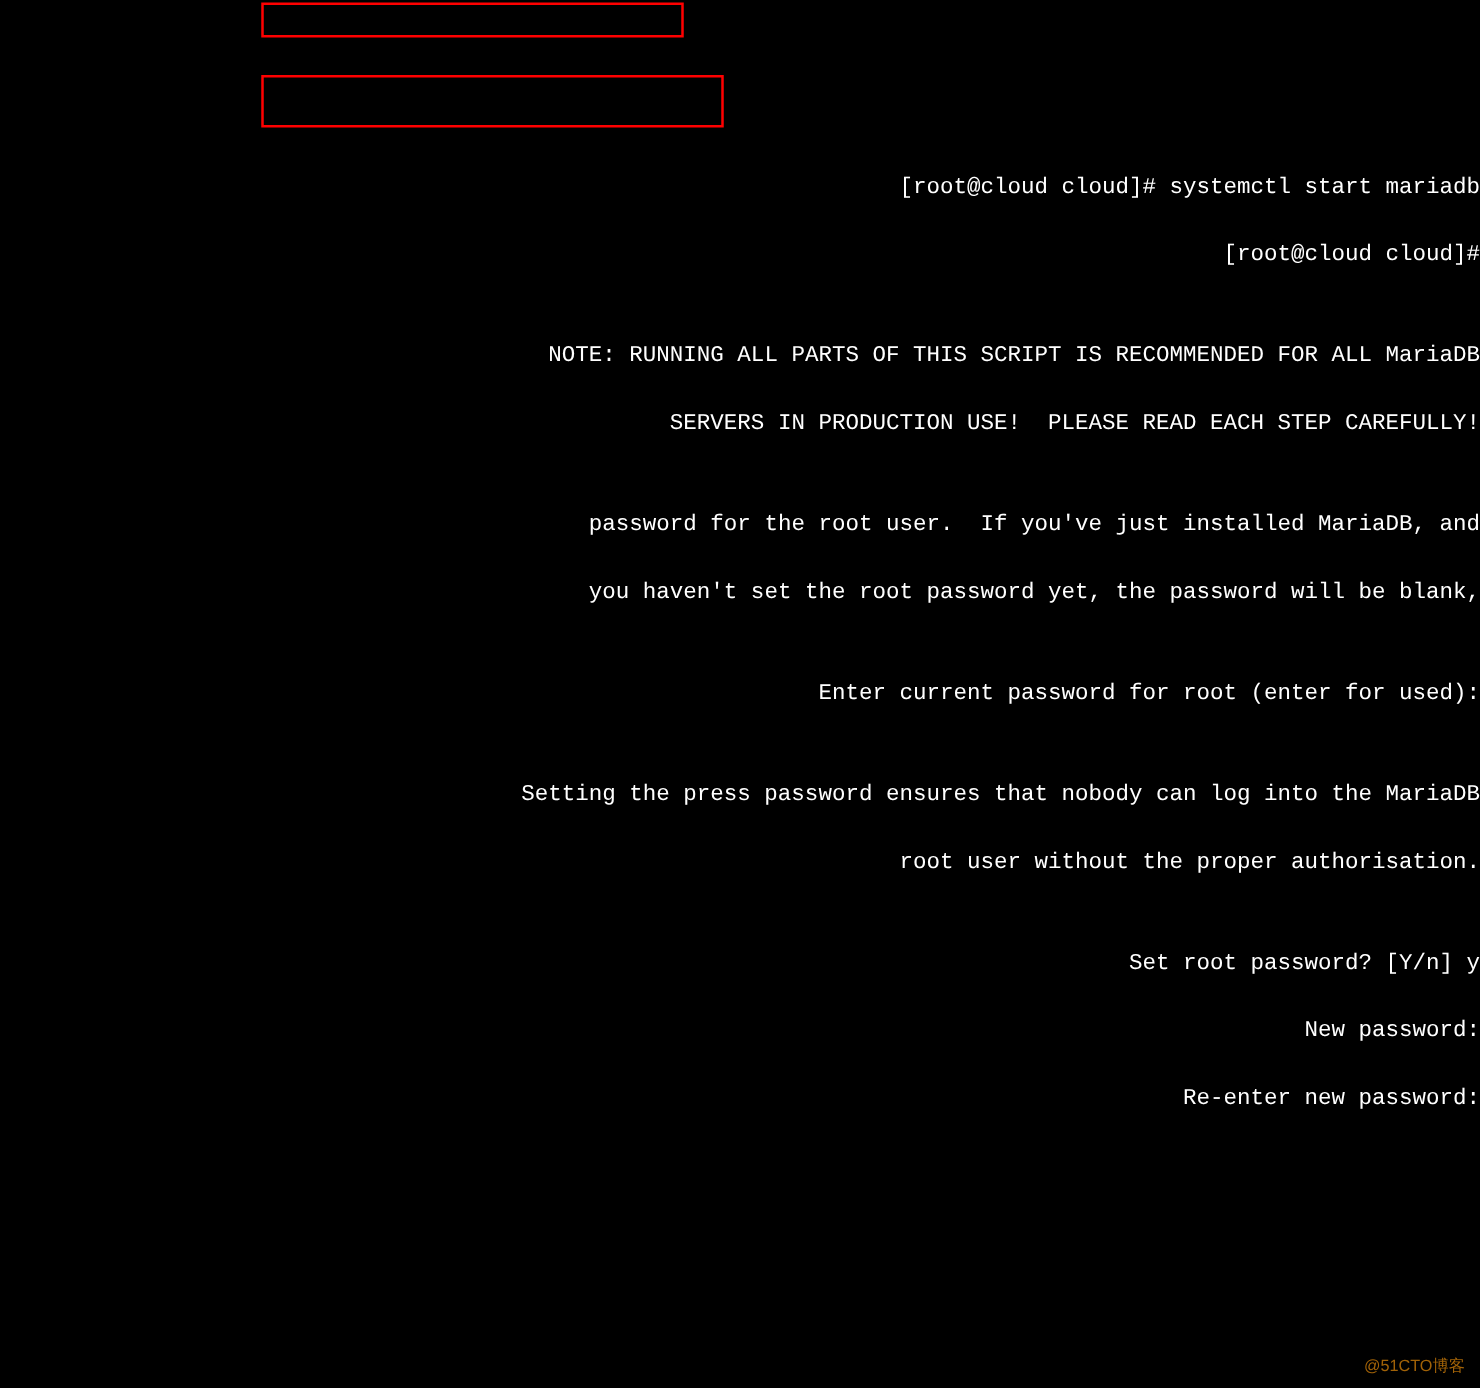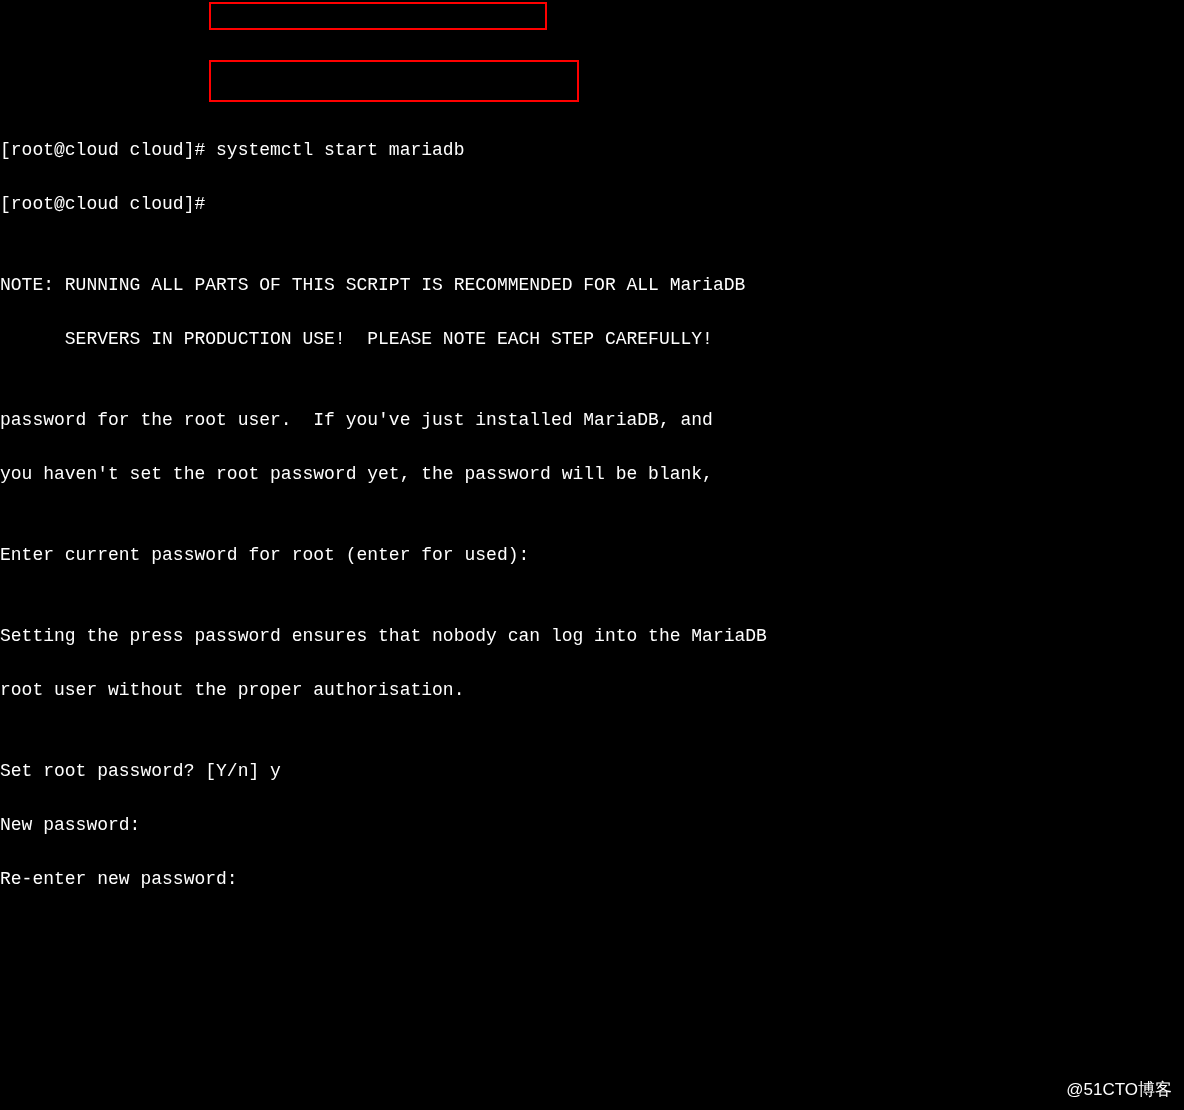--- a/index.html
+++ b/index.html
@@ -19,20 +19,21 @@
       height: 1110px;
       position: relative;
     }
     .terminal {
       position: relative;
       padding: 2px 0 0 0;
     }
     .line {
       display: block;
       white-space: pre;
+      text-align: right;
     }
     .highlight-box {
       position: absolute;
       border: 2px solid #ff0000;
       background: transparent;
       pointer-events: none;
     }
     .box1 {
       top: 2px;
       left: 209px;
@@ -42,36 +43,36 @@
     .box2 {
       top: 60px;
       left: 209px;
       width: 370px;
       height: 42px;
     }
     .watermark {
       position: absolute;
       bottom: 8px;
       right: 12px;
-      color: #ffffff;
-      font-size: 17px;
+      color: #a16207;
+      font-size: 13px;
       font-family: sans-serif;
     }
   </style>
 </head>
 <body>
 
 
 
 <div class="terminal">
 <span class="line">[root@cloud cloud]# systemctl start mariadb</span>
 <span class="line">[root@cloud cloud]#</span>
 <span class="line"></span>
 <span class="line">NOTE: RUNNING ALL PARTS OF THIS SCRIPT IS RECOMMENDED FOR ALL MariaDB</span>
-<span class="line">      SERVERS IN PRODUCTION USE!  PLEASE NOTE EACH STEP CAREFULLY!</span>
+<span class="line">      SERVERS IN PRODUCTION USE!  PLEASE READ EACH STEP CAREFULLY!</span>
 <span class="line"></span>
 <span class="line">password for the root user.  If you've just installed MariaDB, and</span>
 <span class="line">you haven't set the root password yet, the password will be blank,</span>
 <span class="line"></span>
 <span class="line">Enter current password for root (enter for used):</span>
 <span class="line"></span>
 <span class="line">Setting the press password ensures that nobody can log into the MariaDB</span>
 <span class="line">root user without the proper authorisation.</span>
 <span class="line"></span>
 <span class="line">Set root password? [Y/n] y</span>

